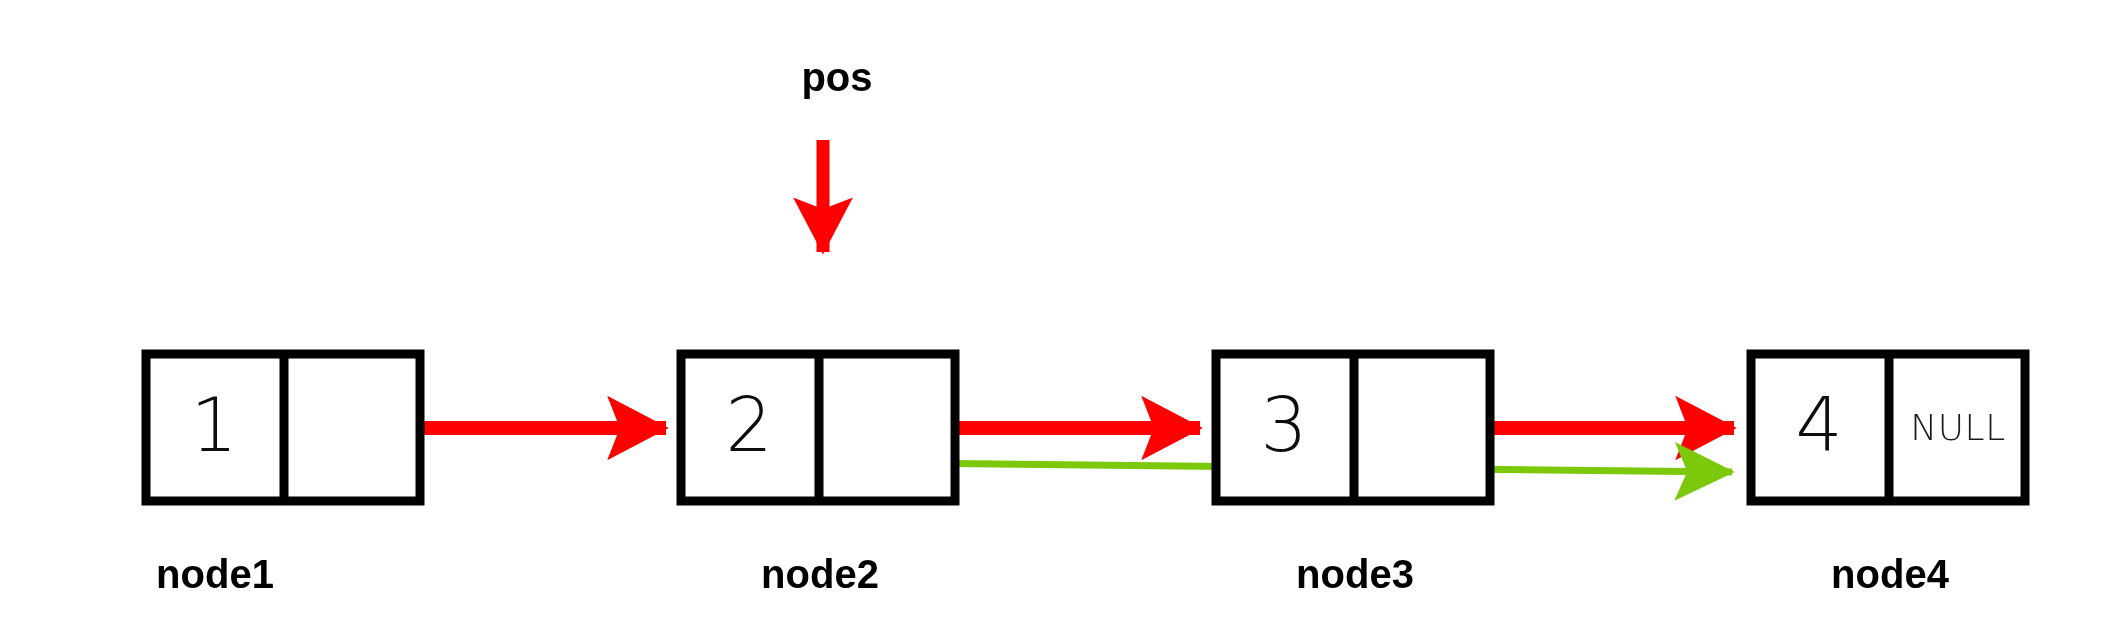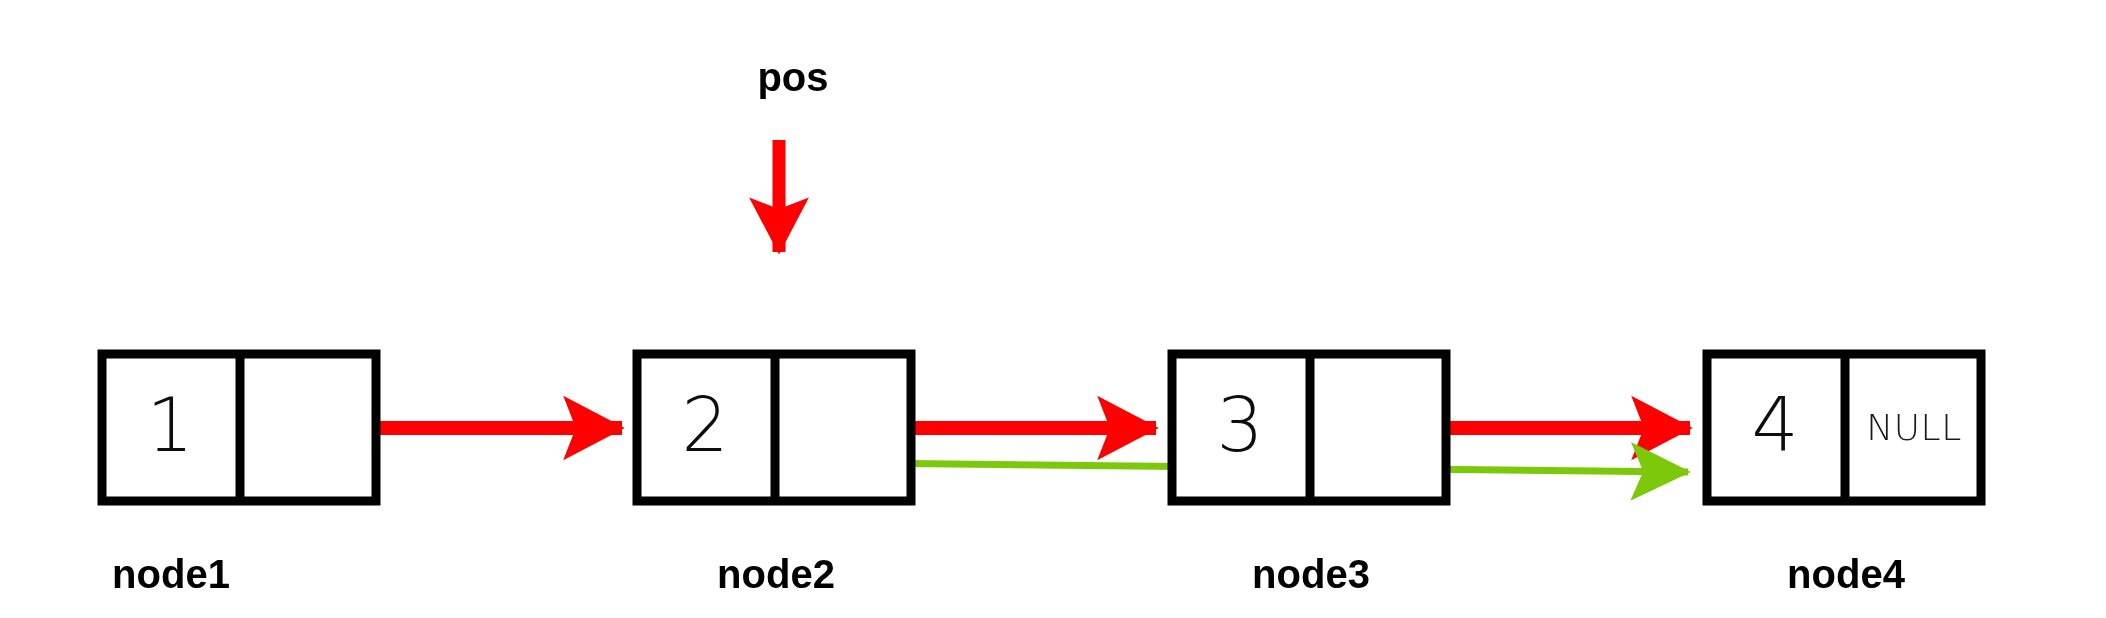--- a/index.html
+++ b/index.html
@@ -11,20 +11,21 @@
     width: 2106px;
     height: 618px;
     font-family: "Liberation Sans", sans-serif;
     overflow: hidden;
   }
   #diagram-root {
     position: relative;
     width: 1792px;
     height: 618px;
     background: #ffffff;
+    padding-left: 44px;
   }
   svg#linked-list-svg {
     display: block;
     width: 2106px;
     height: 618px;
   }
   .node-box-rect {
     fill: #ffffff;
     stroke: #000000;
     stroke-width: 9;

